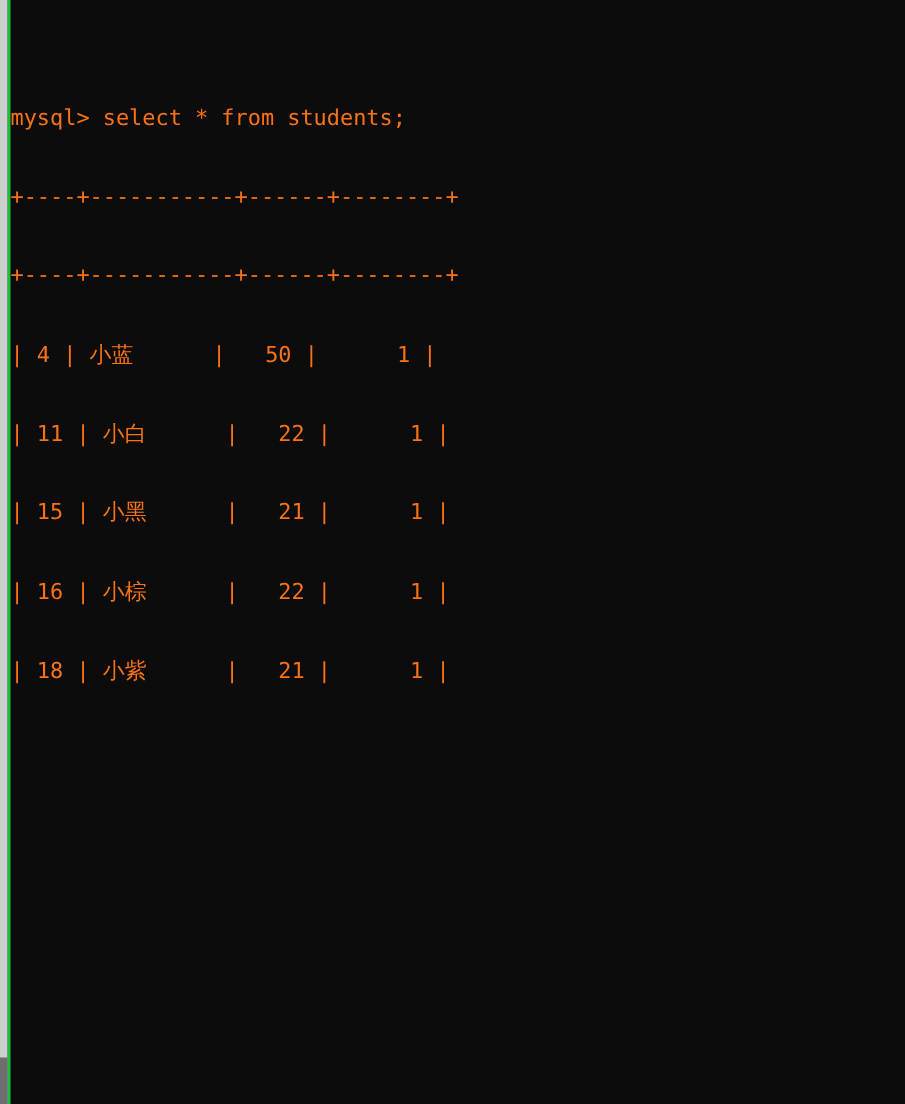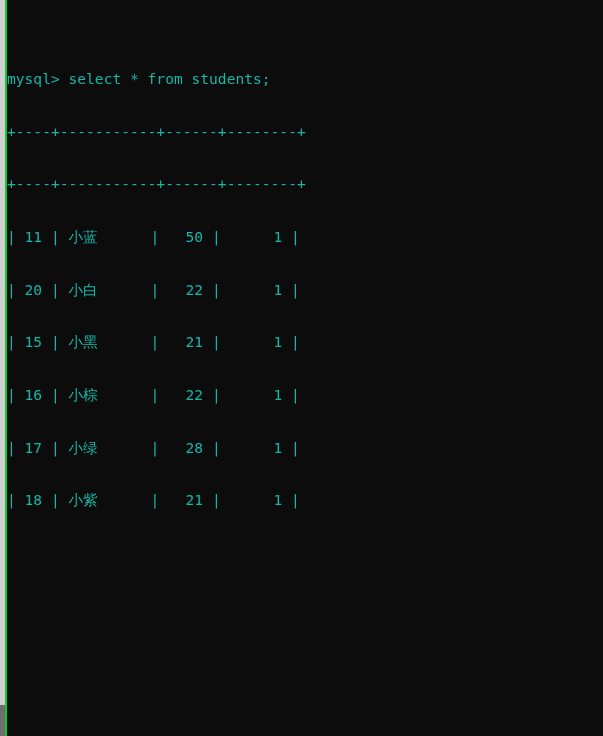--- a/index.html
+++ b/index.html
@@ -47,21 +47,21 @@
     height: 736px;
     background: #17c437;
     z-index: 4;
   }
   #console-output {
     position: absolute;
     left: 7px;
     top: 0;
     width: 596px;
     height: 736px;
-    color: #14b8a6;
+    color: #f97316;
     font-family: "DejaVu Sans Mono", "Liberation Mono", monospace;
     font-size: 14.6px;
     line-height: 17.55px;
     white-space: pre;
     letter-spacing: 0px;
     overflow: hidden;
     -webkit-font-smoothing: none;
     font-smooth: never;
   }
   .line {
@@ -80,25 +80,24 @@
   </div>
 
   <div id="left-accent"></div>
 
   <div id="console-output">
 
     
     <span class="line">mysql&gt; select * from students;</span>
     <span class="line">+----+-----------+------+--------+</span>
     <span class="line">+----+-----------+------+--------+</span>
-    <span class="line">| 11 | 小蓝      |   50 |      1 |</span>
-    <span class="line">| 20 | 小白      |   22 |      1 |</span>
+    <span class="line">| 4 | 小蓝      |   50 |      1 |</span>
+    <span class="line">| 11 | 小白      |   22 |      1 |</span>
     <span class="line">| 15 | 小黑      |   21 |      1 |</span>
     <span class="line">| 16 | 小棕      |   22 |      1 |</span>
-    <span class="line">| 17 | 小绿      |   28 |      1 |</span>
     <span class="line">| 18 | 小紫      |   21 |      1 |</span>
     
     
     
     
     
     
     
     
 

